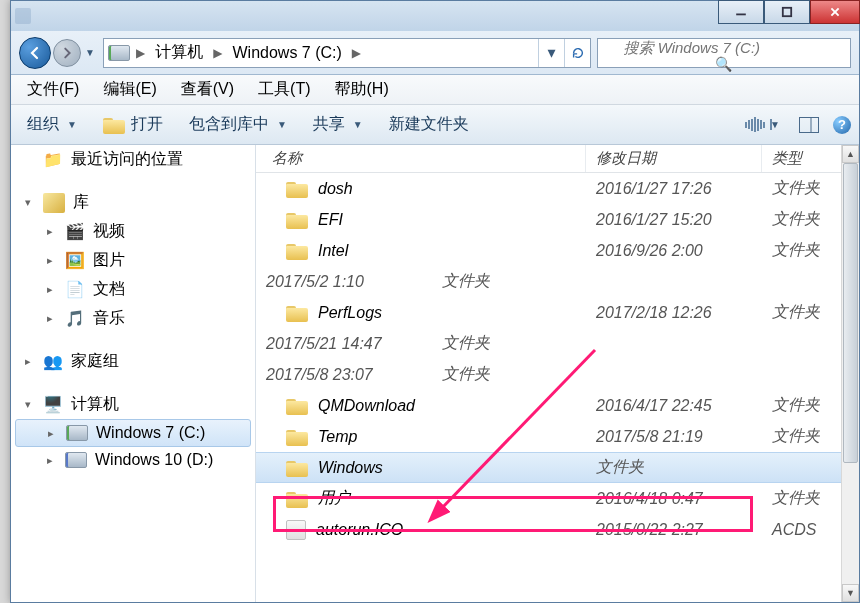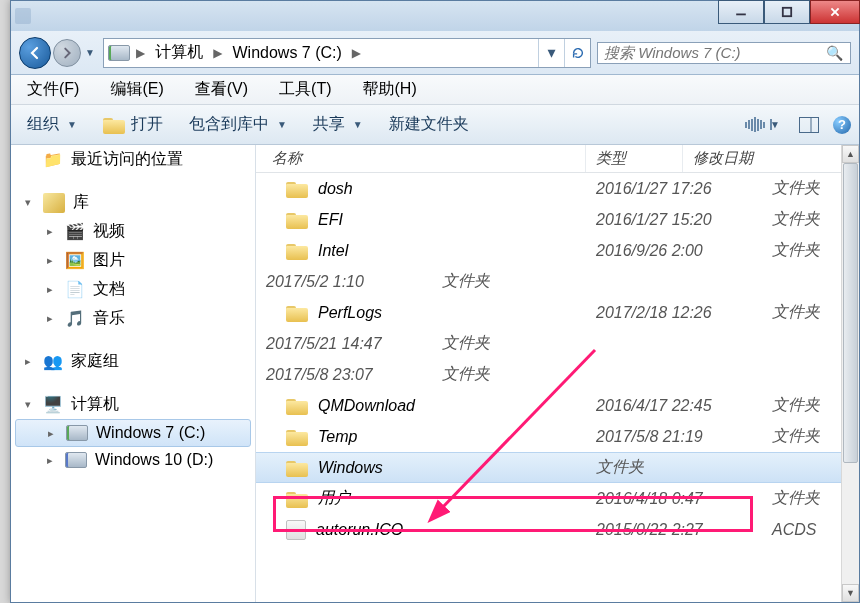--- a/index.html
+++ b/index.html
@@ -22,26 +22,26 @@
 .nav-fwd { width: 28px; height: 28px; background: radial-gradient(circle at 30% 30%, #d0d8e0, #a0b0c0); border-color: #8090a0; color: #506070; }
 .nav-drop { width: 14px; height: 28px; display: flex; align-items: center; justify-content: center; color: #3a5a7a; font-size: 10px; }
 
 .address-bar { flex: 1; height: 30px; background: #fff; border: 1px solid #8aa0b8; display: flex; align-items: center; overflow: hidden; }
 .addr-icon { width: 22px; height: 22px; margin: 0 4px; }
 .crumb { display: flex; align-items: center; height: 100%; padding: 0 8px; font-size: 16px; color: #000; white-space: nowrap; }
 .crumb-sep { color: #666; font-size: 12px; padding: 0 2px; }
 .addr-end { display: flex; margin-left: auto; }
 .addr-btn { width: 26px; height: 28px; border-left: 1px solid #c0d0e0; display: flex; align-items: center; justify-content: center; color: #3a5a7a; }
 
-.search-box { width: 254px; height: 22px; background: #fff; border: 1px solid #8aa0b8; display: flex; align-items: center; padding: 0 6px; }
+.search-box { width: 254px; height: 30px; background: #fff; border: 1px solid #8aa0b8; display: flex; align-items: center; padding: 0 6px; flex-direction: column; }
 .search-box input { border: none; outline: none; flex: 1; font-size: 15px; color: #888; font-style: italic; }
 .search-ico { color: #3a7aca; font-size: 14px; }
 
 
-.menubar { height: 30px; background: linear-gradient(to bottom, #f8fafc, #eef2f6); border-bottom: 1px solid #d0d8e0; display: flex; align-items: center; padding: 0 6px; gap: 11px; font-size: 16px; }
+.menubar { height: 30px; background: linear-gradient(to bottom, #f8fafc, #eef2f6); border-bottom: 1px solid #d0d8e0; display: flex; align-items: center; padding: 0 6px; gap: 4px; font-size: 16px; }
 .menu-item { padding: 3px 10px; }
 
 
 .toolbar { height: 40px; background: linear-gradient(to bottom, #f4f8fb, #dde8f2); border-bottom: 1px solid #b8c8d8; display: flex; align-items: center; padding: 0 8px; gap: 10px; font-size: 16px; color: #1a3a5a; }
 .tool-btn { display: flex; align-items: center; gap: 6px; padding: 4px 8px; }
 .tool-btn .drop { font-size: 10px; color: #3a5a7a; margin-left: 2px; }
 .tool-right { margin-left: auto; display: flex; align-items: center; gap: 14px; }
 .view-slider { width: 40px; height: 18px; display: flex; align-items: center; gap: 1px; }
 .view-slider span { width: 2px; background: #6a8aaa; }
 .pane-ico, .help-ico { width: 20px; height: 20px; display: flex; align-items: center; justify-content: center; }
@@ -265,22 +265,22 @@
             <span class="sb-chev" style="left:36px">▸</span>
             <span class="hd-ico d10"></span>
             <span>Windows 10 (D:)</span>
           </div>
       </div>
     </div>
 
     <div class="filearea">
       <div class="list-header">
         <div class="col col-name">名称</div>
+        <div class="col col-date">修改日期</div>
         <div class="col col-type">类型</div>
-        <div class="col col-date">修改日期</div>
       </div>
       <div class="list-body" id="list-body">
           <div class="row">
             <div class="rname">
               <span class="folder-ico"></span>
               <span>dosh</span>
             </div>
             <div class="rdate">2016/1/27 17:26</div>
             <div class="rtype">文件夹</div>
           </div>

